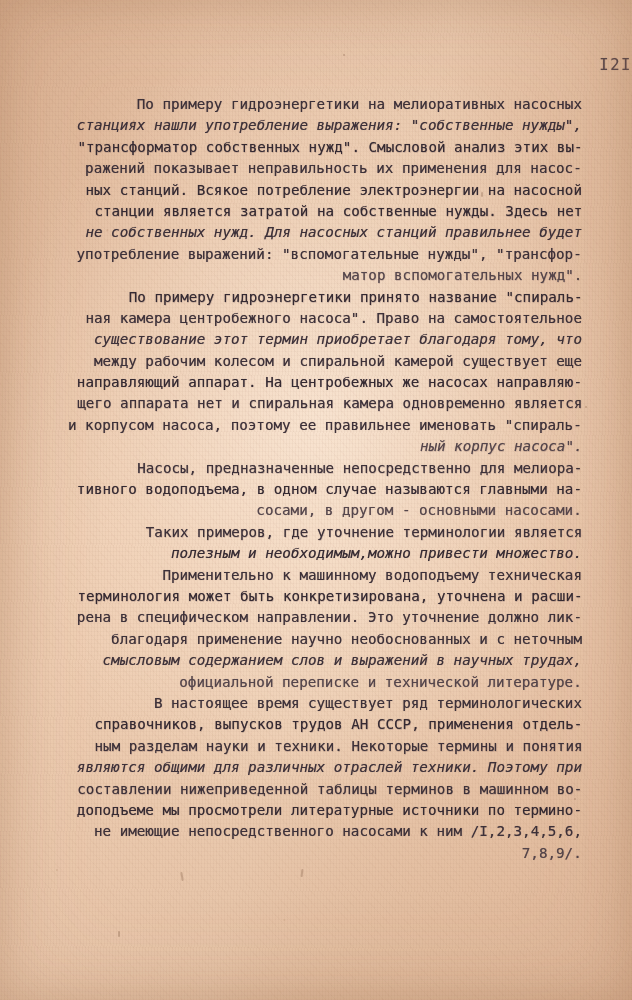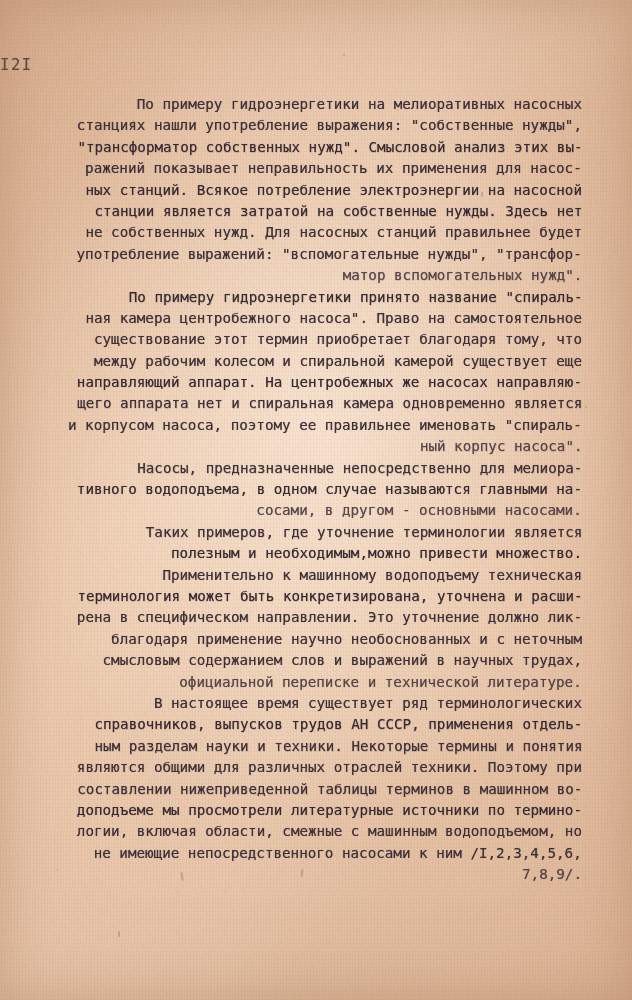--- a/index.html
+++ b/index.html
@@ -64,21 +64,21 @@
       inset 0 0 46px rgba(150,104,70,0.28),
       inset 0 0 110px rgba(150,104,70,0.13);
   }
 
   
   .folio {
     position: absolute;
     top: 56px;
     left: 0;
     width: 632px;
-    text-align: left;
+    text-align: right;
     font-size: 15.5px;
     letter-spacing: 1.6px;
     color: #46373f;
     opacity: 0.88;
     text-shadow: 0 0 0.8px rgba(70,55,63,0.5);
   }
 
   
   .textblock {
     position: absolute;
@@ -97,21 +97,21 @@
     text-shadow:
       0 0 0.7px rgba(61,49,57,0.55),
       0.4px 0.25px 0.5px rgba(90,60,72,0.18);
     transform-origin: left center;
     text-align: right;
   }
 
   
   .line:nth-child(3n)   { transform: translateX(0.4px) translateY(0.25px); }
   .line:nth-child(4n)   { transform: translateX(-0.3px); }
-  .line:nth-child(5n+2) { transform: translateY(-0.2px); }
+  .line:nth-child(5n+2) { transform: translateY(-0.2px); font-style: italic; }
   .line:nth-child(7n+3) { transform: translateX(0.55px) translateY(0.3px); }
 
   
   .line.faint { color: #4a3c44; opacity: 0.93; }
   .line.bold  { color: #352a32; }
 
   .stray-mark {
     position: absolute;
     pointer-events: none;
     background: rgba(120,84,60,0.30);
@@ -157,21 +157,20 @@
       <div class="line">рена в специфическом направлении. Это уточнение должно лик-</div>
       <div class="line">благодаря применение научно необоснованных и с неточным</div>
       <div class="line">смысловым содержанием слов и выражений в научных трудах,</div>
       <div class="line faint">официальной переписке и технической литературе.</div>
       <div class="line">      В настоящее время существует ряд терминологических</div>
       <div class="line bold">справочников, выпусков трудов АН СССР, применения отдель-</div>
       <div class="line">ным разделам науки и техники. Некоторые термины и понятия</div>
       <div class="line">являются общими для различных отраслей техники. Поэтому при</div>
       <div class="line">составлении нижеприведенной таблицы терминов в машинном во-</div>
       <div class="line bold">доподъеме мы просмотрели литературные источники по термино-</div>
-      <div class="line">логии, включая области, смежные с машинным водоподъемом, но</div>
       <div class="line">не имеющие непосредственного насосами к ним /I,2,3,4,5,6,</div>
       <div class="line faint">7,8,9/.</div>
     </div>
 
   <div class="stray-mark" style="left:343px; top:54px;  width:2px;   height:2px;"></div>
   <div class="stray-mark" style="left:132px; top:120px; width:1.5px; height:7px; border-radius:1px; transform:rotate(18deg);"></div>
   <div class="stray-mark" style="left:481px; top:192px; width:2px;   height:5px; border-radius:1px;"></div>
   <div class="stray-mark" style="left:585px; top:406px; width:2px;   height:2px;"></div>
   <div class="stray-mark" style="left:574px; top:798px; width:2px;   height:2px;"></div>
   <div class="stray-mark" style="left:181px; top:872px; width:1.5px; height:9px; border-radius:1px; transform:rotate(-9deg);"></div>

